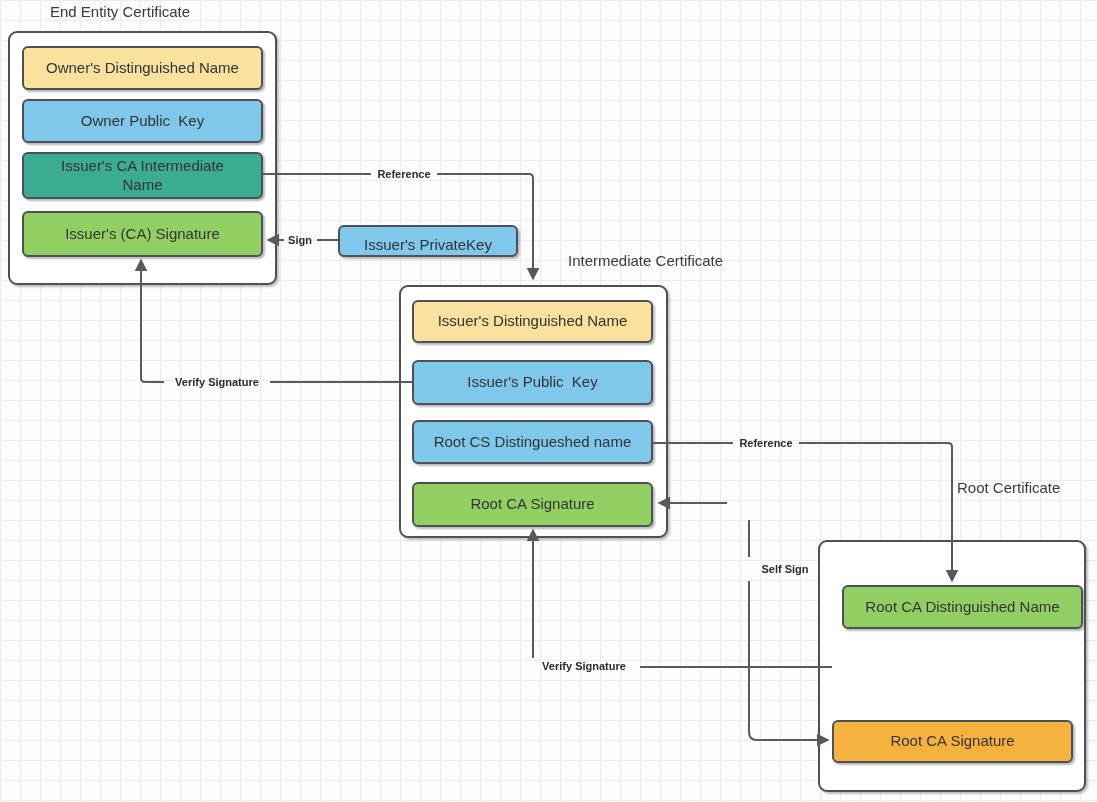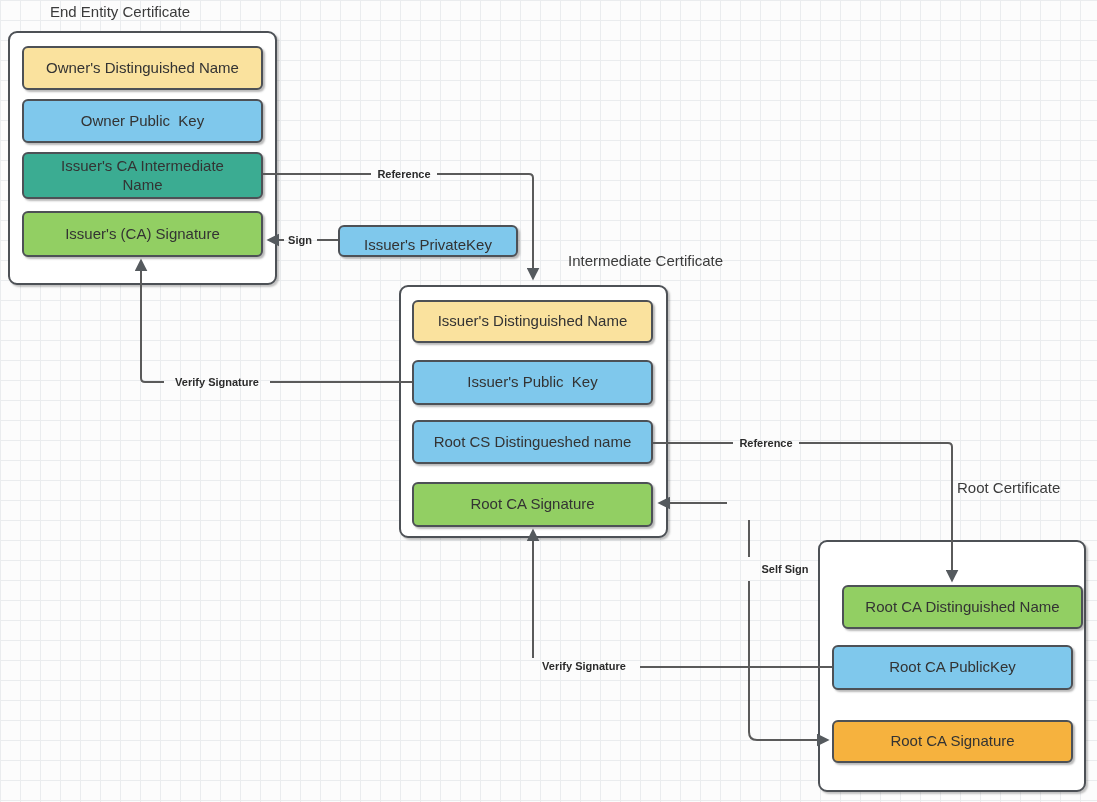--- a/index.html
+++ b/index.html
@@ -103,23 +103,20 @@
   </div>
   <div class="shape" style="left: 412px; top: 482px; width: 241px; height: 45px; background-color: rgb(146, 207, 99);">
     <span class="shape-label">Root CA Signature</span>
   </div>
 
 
   <div class="group-container" style="left:818px;top:540px;width:268px;height:252px;box-sizing:border-box;"></div>
   <div class="shape" style="left: 832px; top: 585px; width: 241px; height: 44px; background-color: rgb(146, 207, 99); margin-left: 10px;">
     <span class="shape-label">Root CA Distinguished Name</span>
   </div>
-  <div class="shape" style="left: 832px; top: 645px; width: 241px; height: 45px; background-color: rgb(127, 200, 236);">
-    <span class="shape-label">Root CA PublicKey</span>
-  </div>
   <div class="shape" style="left: 832px; top: 720px; width: 241px; height: 43px; background-color: rgb(246, 178, 62);">
     <span class="shape-label">Root CA Signature</span>
   </div>
 
   <svg class="edges" width="1097" height="802" viewBox="0 0 1097 802">
     <defs>
       <marker id="arrow" viewBox="0 0 10 10" refX="8" refY="5" markerWidth="6.5" markerHeight="6.5" orient="auto-start-reverse">
         <path d="M0,0 L10,5 L0,10 z" fill="#555a5e"></path>
       </marker>
     </defs>

